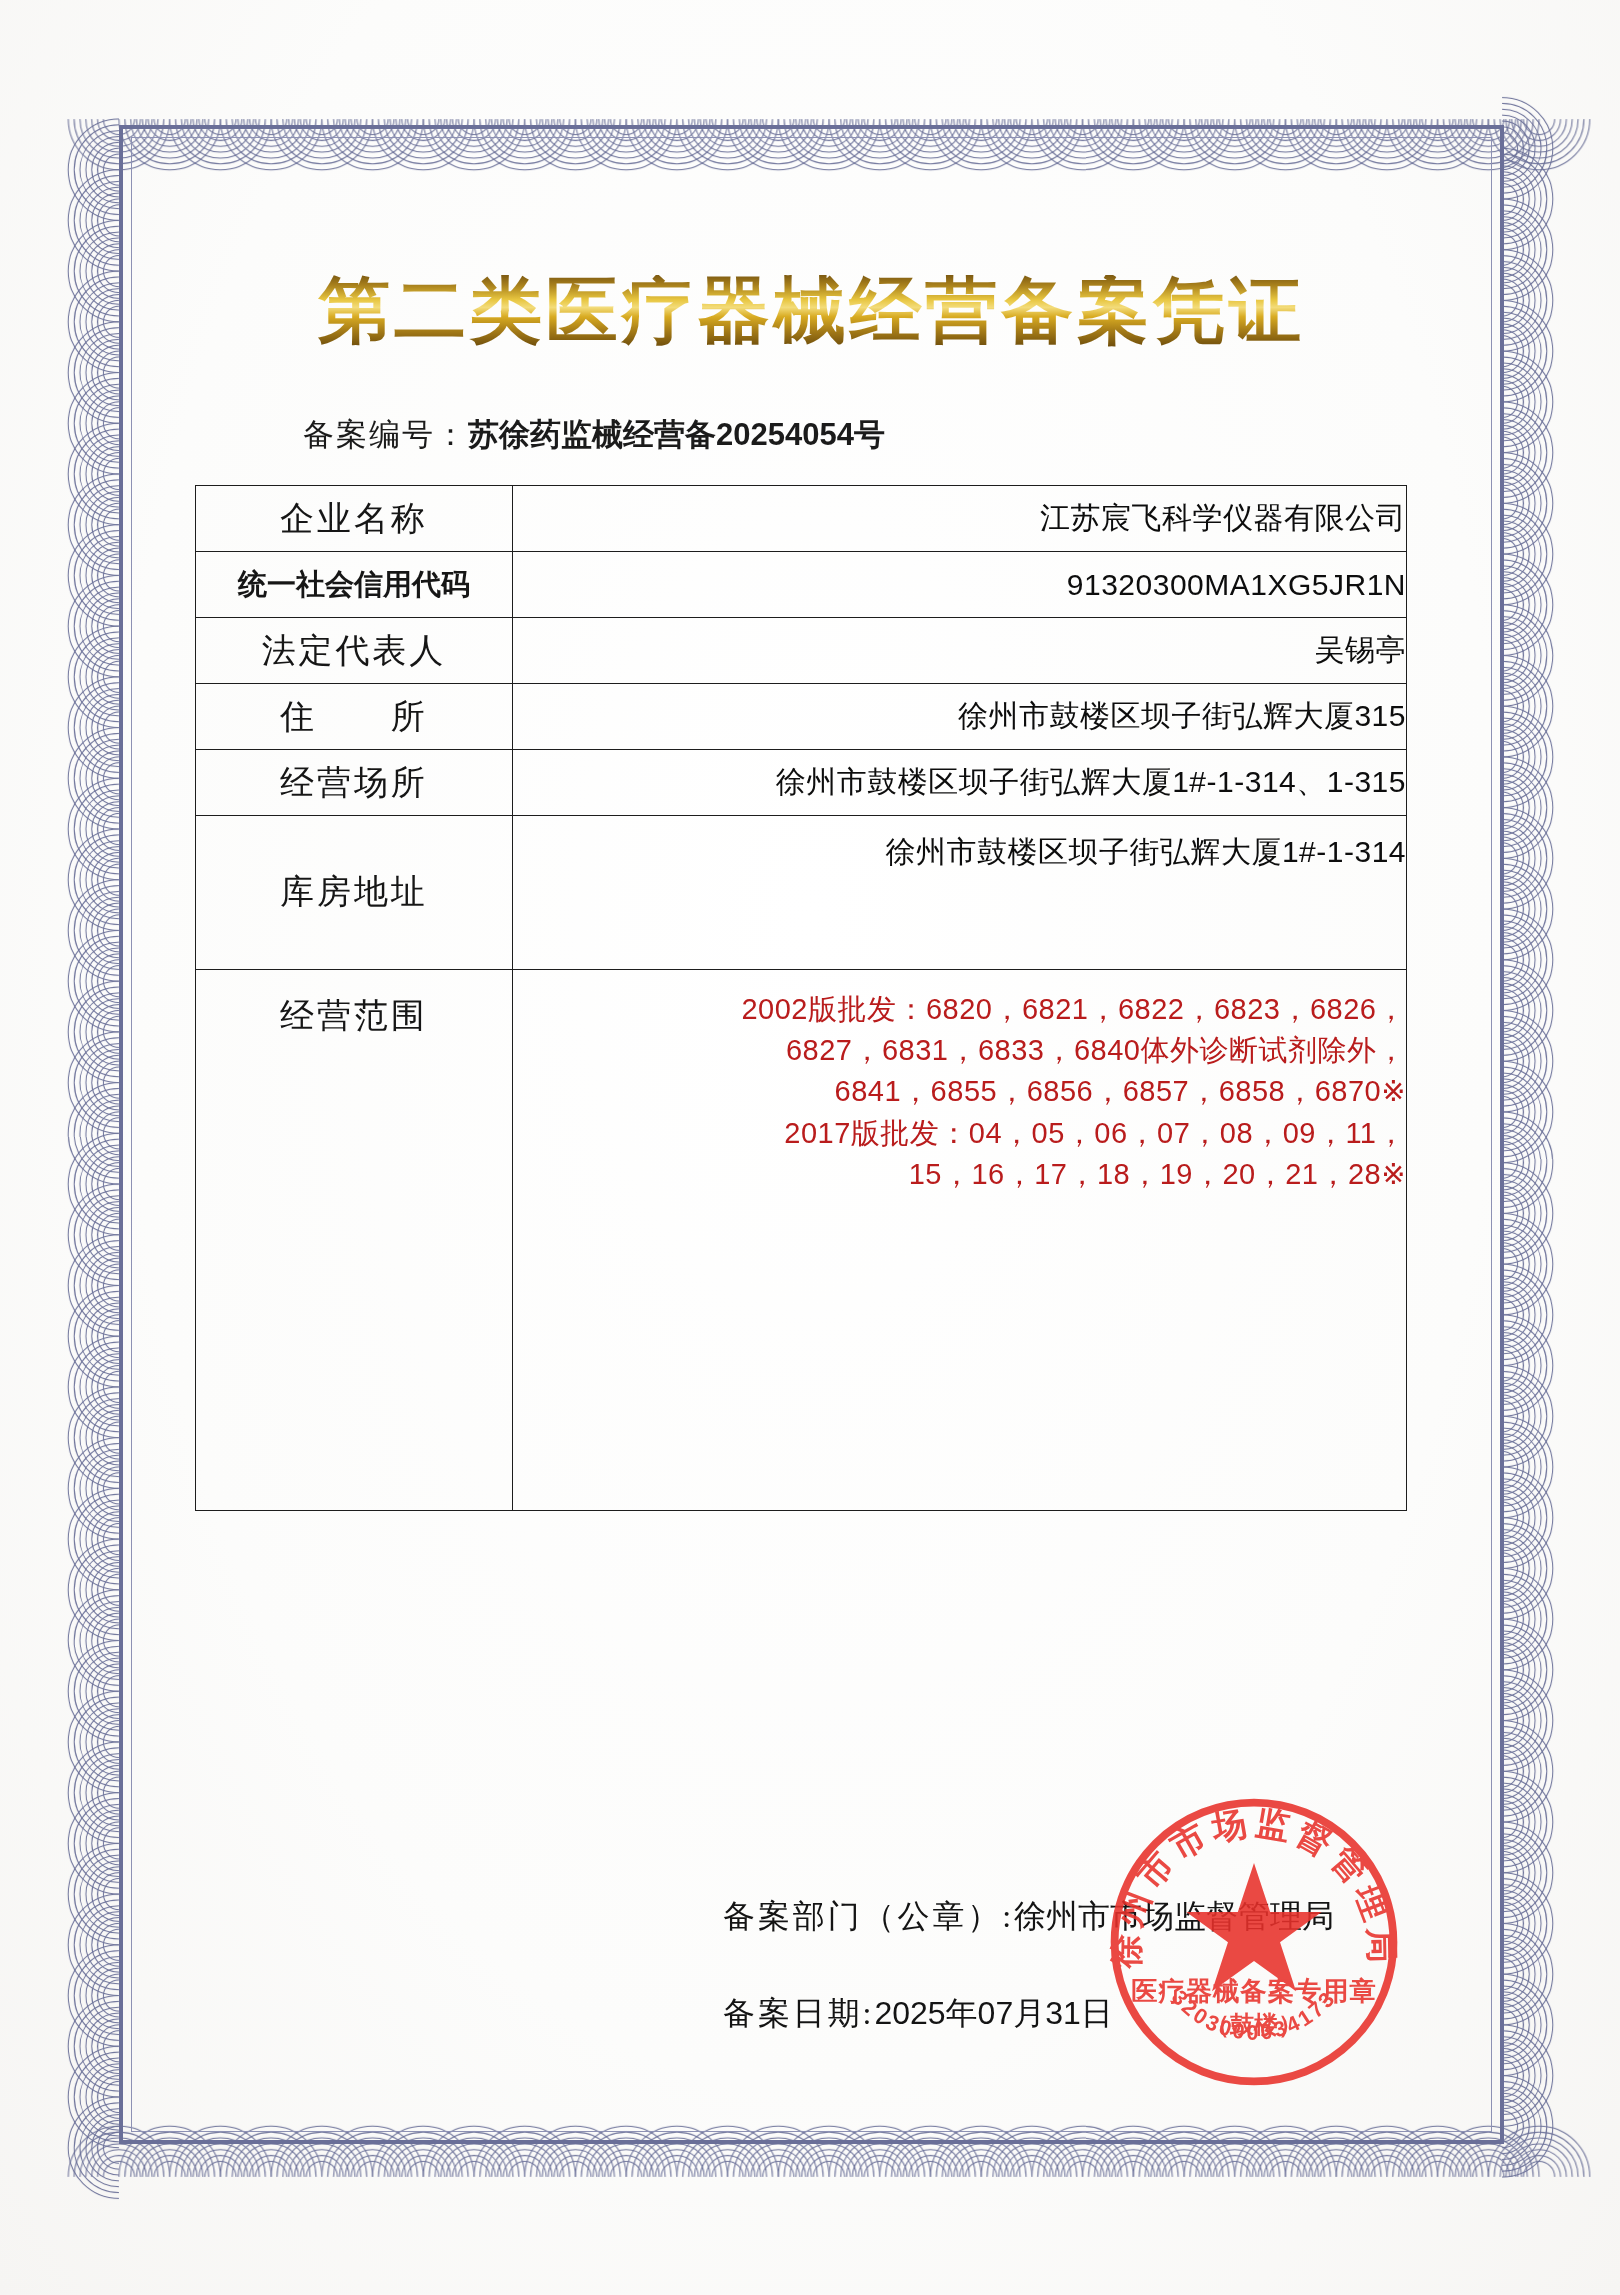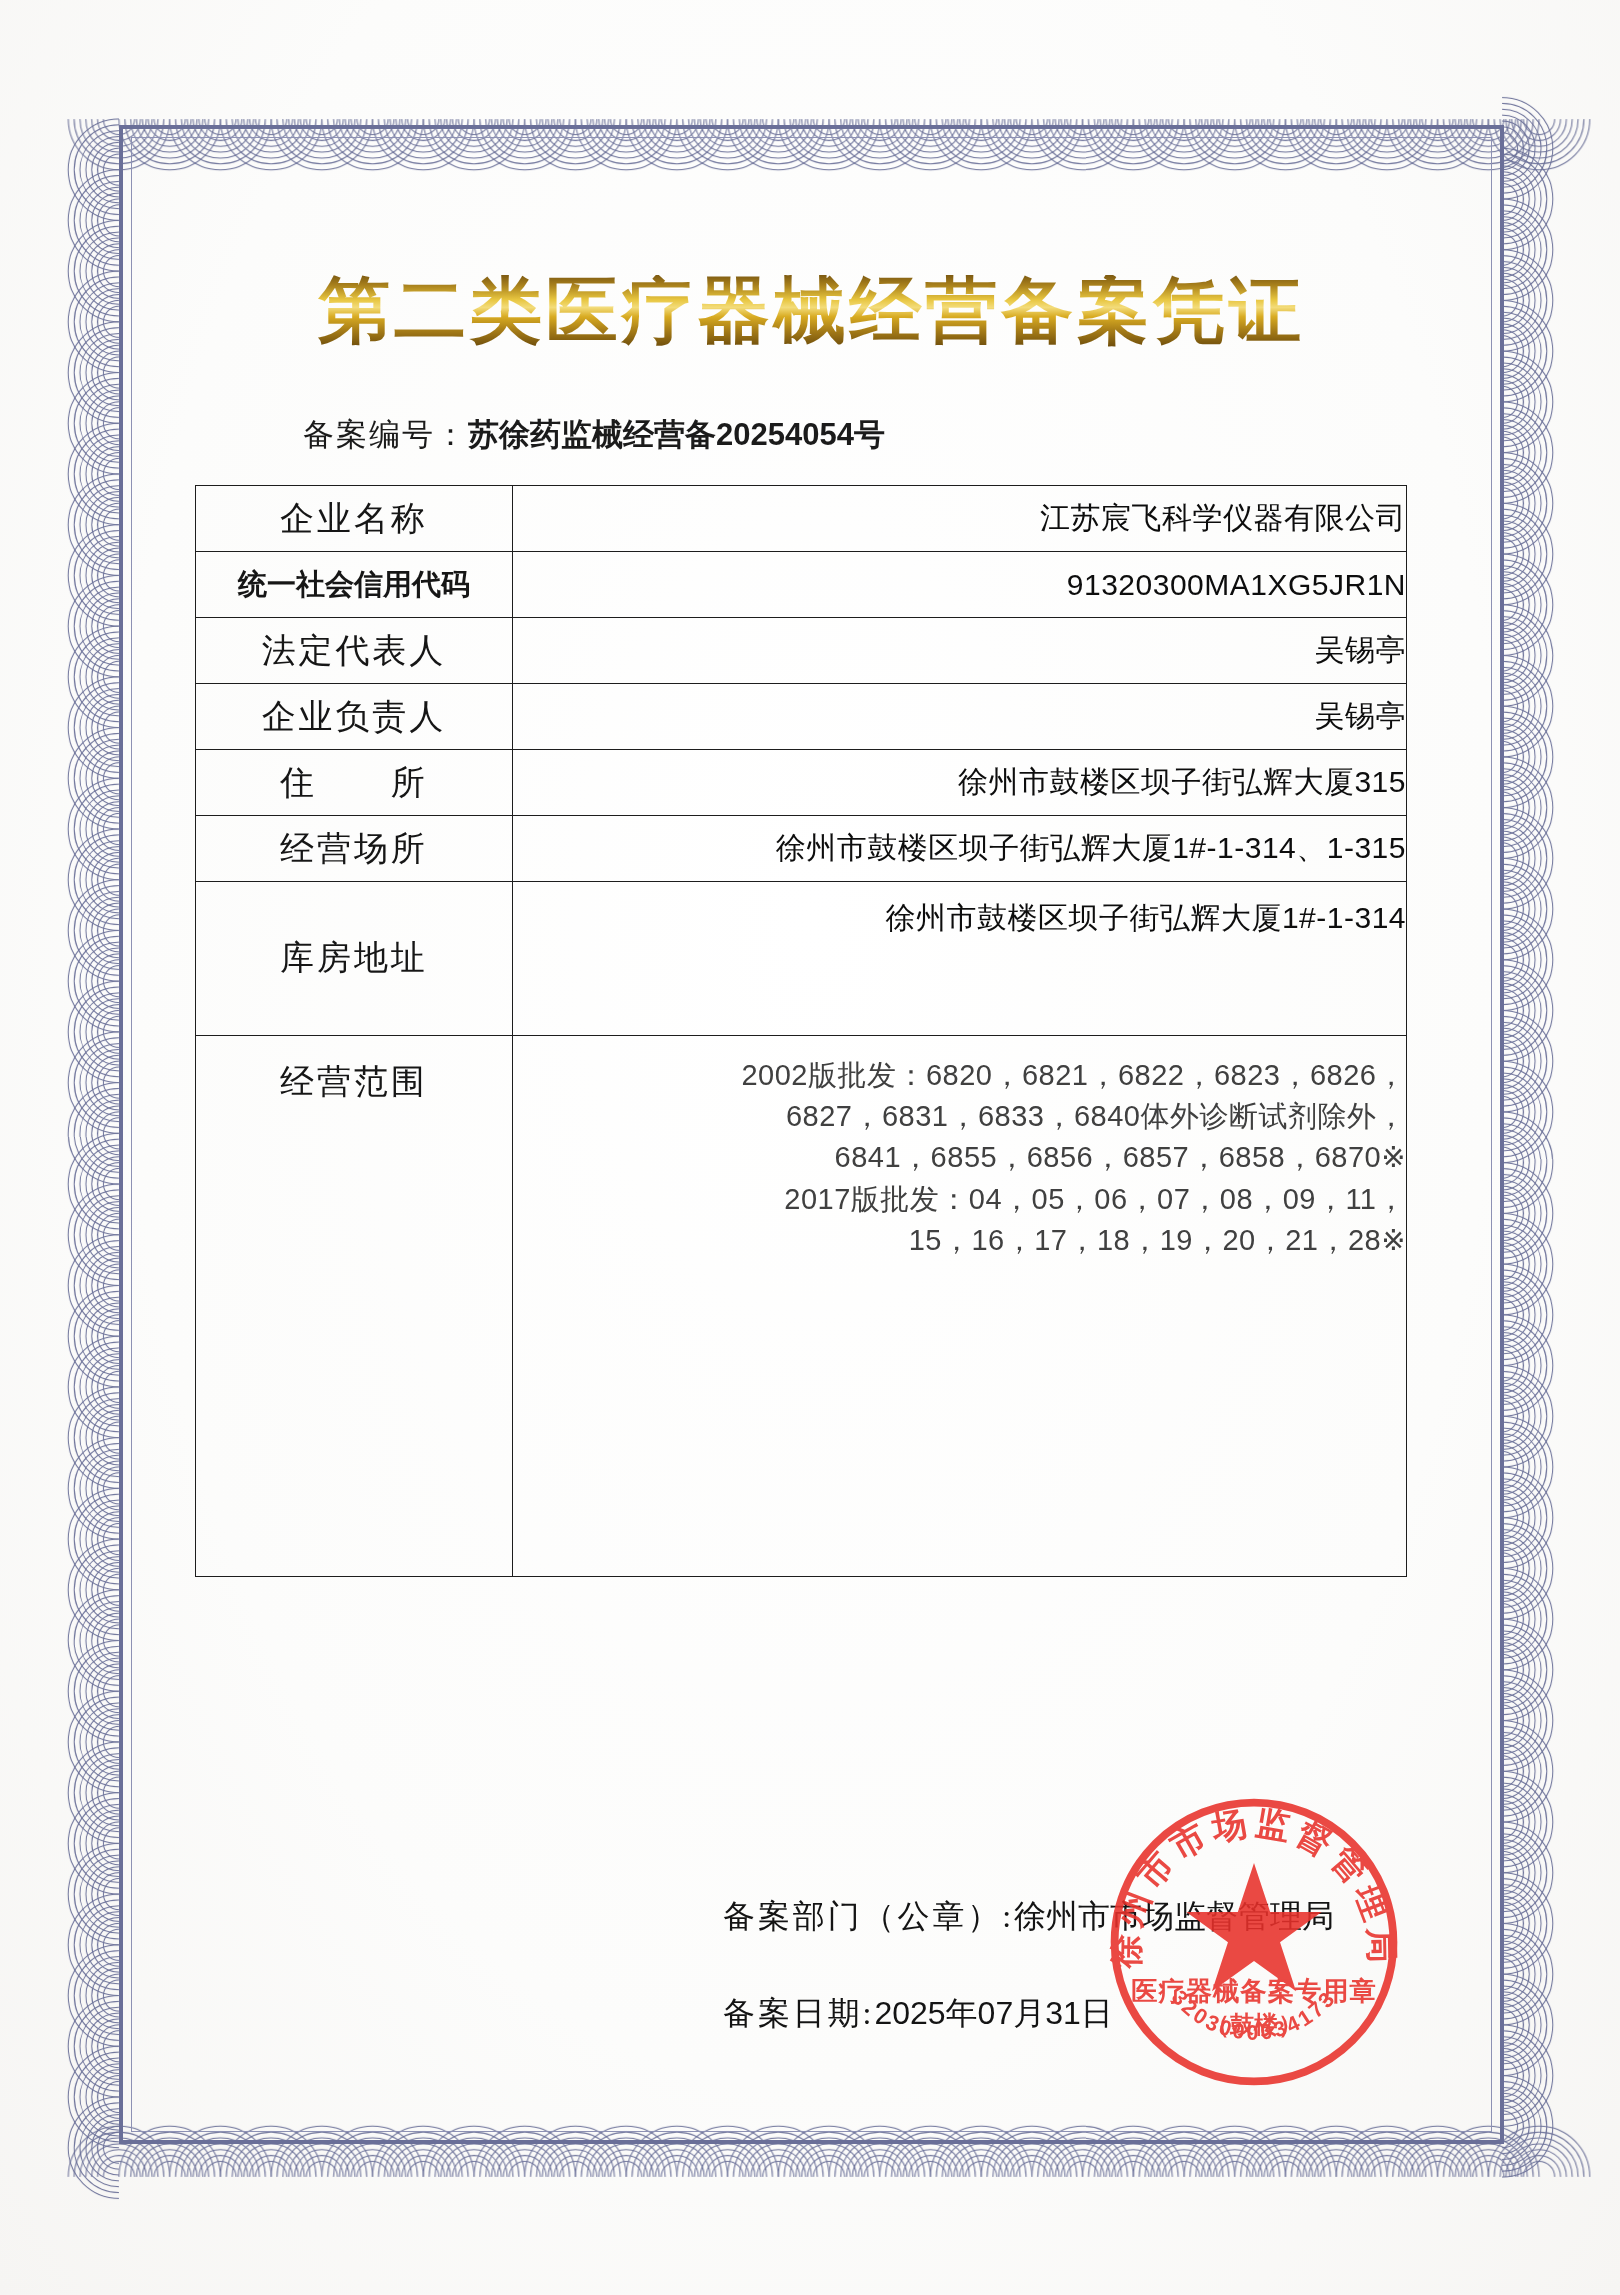--- a/index.html
+++ b/index.html
@@ -140,21 +140,21 @@
   tr.r-tall td   { height: 137px; }
   tr.r-scope td  { height: 517px; vertical-align: top; }
   tr.r-scope td.lbl { padding-top: 23.4px; }
   tr.r-scope td.val { padding-top: 19.5px; }
   td.lbl.tight  { letter-spacing: 0px; font-size: 29px; font-weight: bold; }
 
   .scope-line {
     font-family: "Liberation Sans", "DejaVu Sans", sans-serif;
     font-size: 29px;
     line-height: 1.42;
-    color: #404040;
+    color: #b91c1c;
     white-space: nowrap;
   }
 
   
   .footer {
     position: absolute;
     left: 0;
     top: 1631px;
     width: 1361px;
   }
@@ -358,24 +358,20 @@
         </tr>
         <tr class="r-normal">
           <td class="lbl tight">统一社会信用代码</td>
           <td class="val">91320300MA1XG5JR1N</td>
         </tr>
         <tr class="r-normal">
           <td class="lbl">法定代表人</td>
           <td class="val">吴锡亭</td>
         </tr>
         <tr class="r-normal">
-          <td class="lbl">企业负责人</td>
-          <td class="val">吴锡亭</td>
-        </tr>
-        <tr class="r-normal">
           <td class="lbl">住　　所</td>
           <td class="val">徐州市鼓楼区坝子街弘辉大厦315</td>
         </tr>
         <tr class="r-normal">
           <td class="lbl">经营场所</td>
           <td class="val">徐州市鼓楼区坝子街弘辉大厦1#-1-314、1-315</td>
         </tr>
         <tr class="r-tall">
           <td class="lbl">库房地址</td>
           <td class="val" style="vertical-align:top;padding-top:15.6px;">徐州市鼓楼区坝子街弘辉大厦1#-1-314</td>

